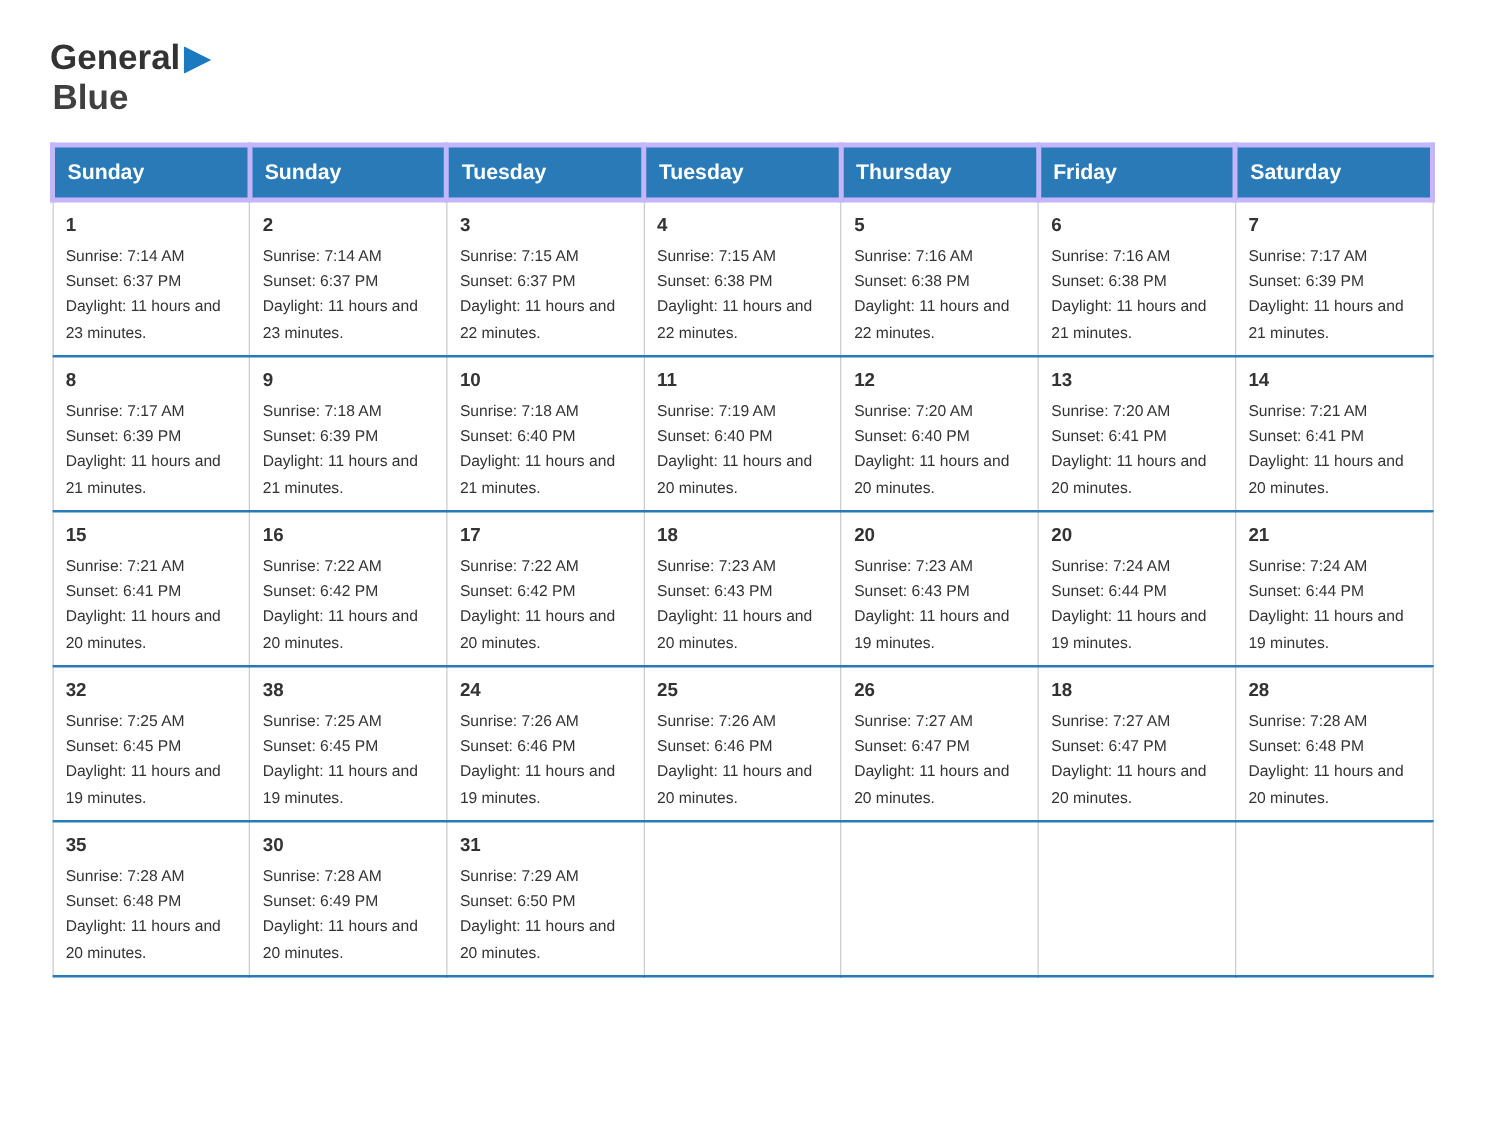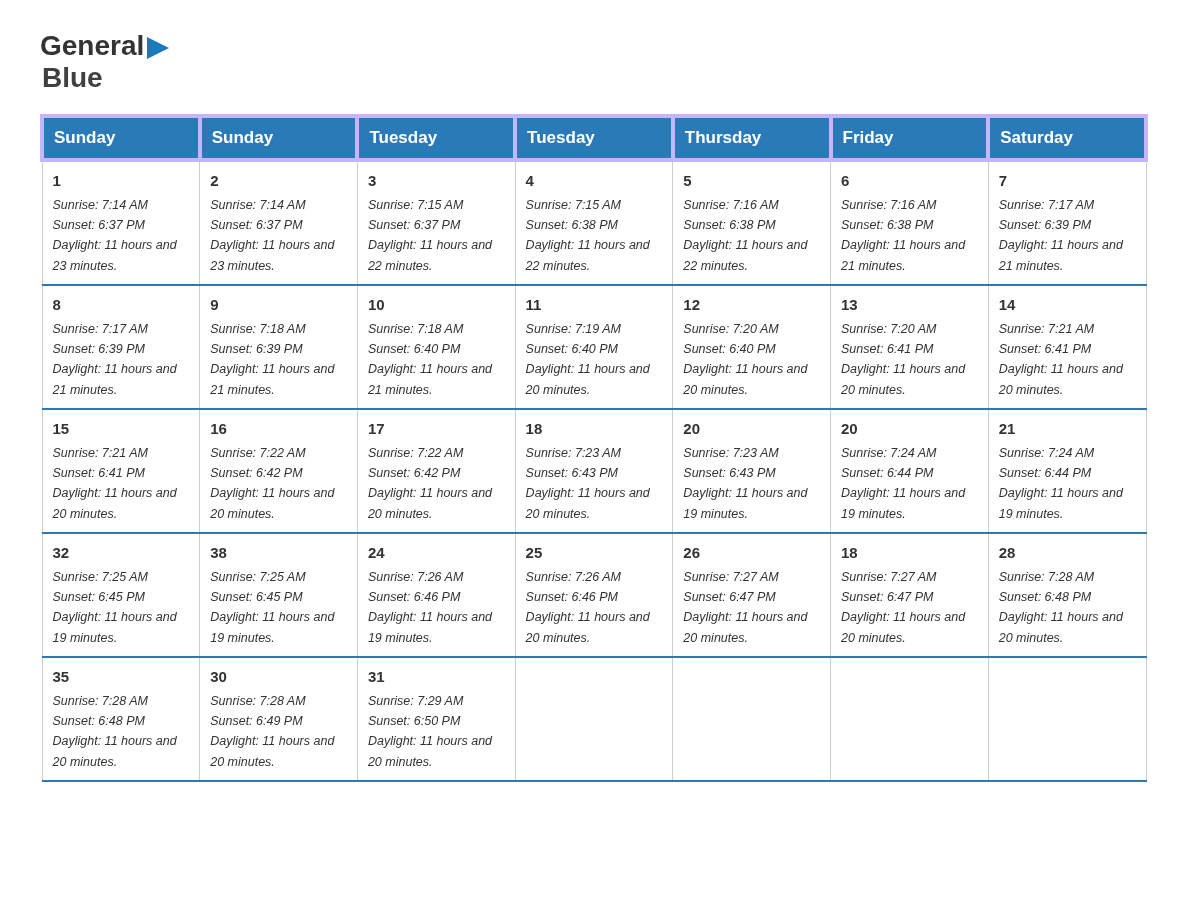--- a/index.html
+++ b/index.html
@@ -79,21 +79,20 @@
     .day-num {
       font-size: 15px;
       font-weight: bold;
       display: block;
       margin-bottom: 2px;
     }
     .day-info {
       font-size: 12.5px;
       color: #333;
       line-height: 1.55;
-      font-style: italic;
     }
     .empty-cell {
       background: #fff;
     }
   </style>
 </head>
 <body>
 
 <div class="header-row">
   <div class="logo-wrapper">

